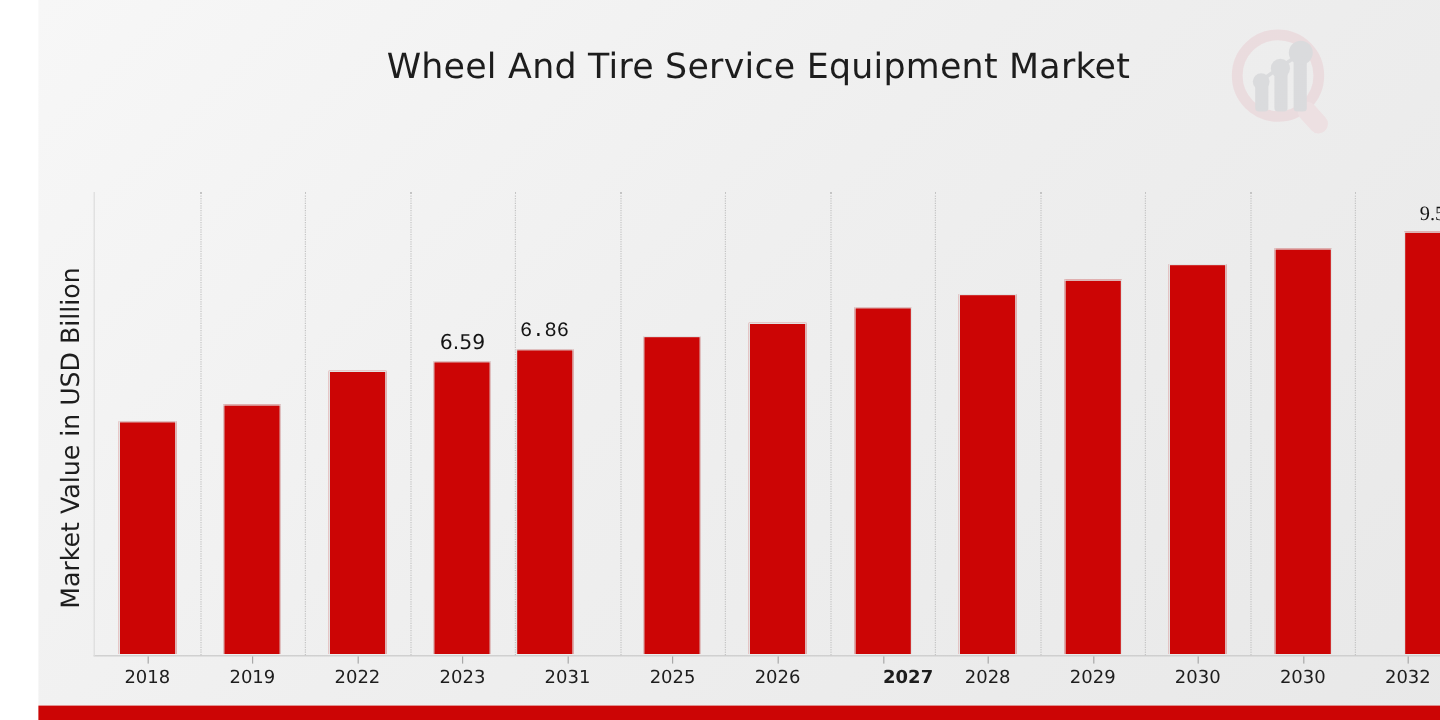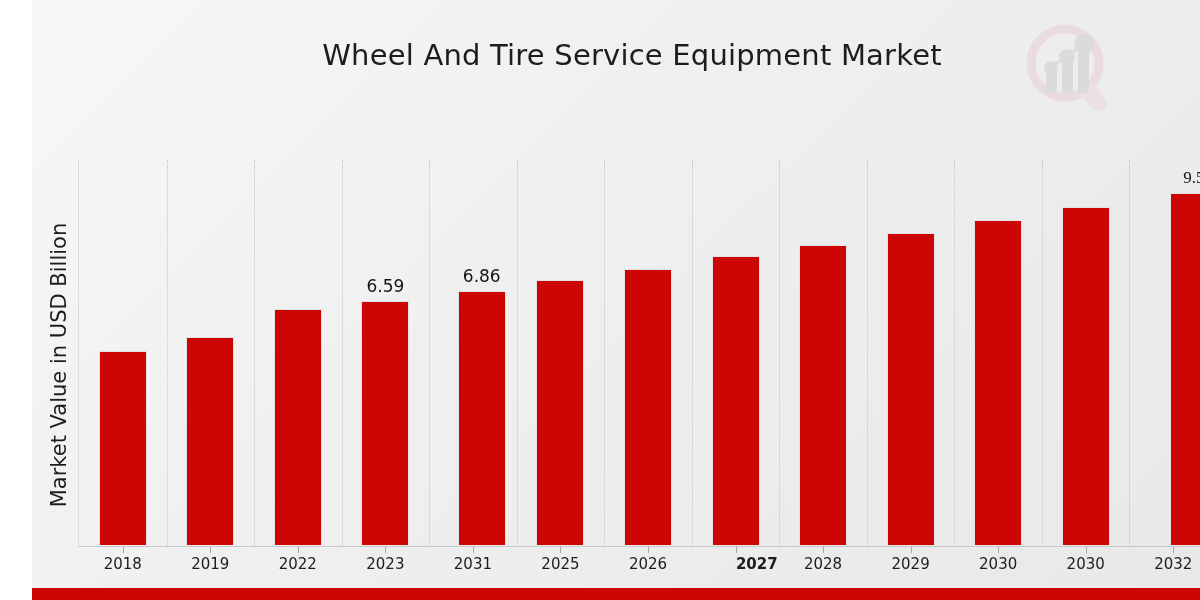--- a/index.html
+++ b/index.html
@@ -189,21 +189,21 @@
         <div class="bar" title="2022: 6.36" style="height: 235px; left: 19.7692px; background: rgb(204, 5, 5);"></div>
       </div>
       <div class="tick-mark" style="left: 218.846px;"></div>
       <div class="tick-label" style="left: 175.077px; width: 87.5385px;">2022</div>
       <div class="bar-slot" style="left: 262.615px; width: 87.5385px;">
         <div class="bar" title="2023: 6.59" style="height: 243px; left: 19.7692px; background: rgb(204, 5, 5);"></div>
         <div class="bar-label" style="bottom: 249px; width: 87.5385px;">6.59</div>
       </div>
       <div class="tick-mark" style="left: 306.385px;"></div>
       <div class="tick-label" style="left: 262.615px; width: 87.5385px;">2023</div>
-      <div class="bar-slot" style="left: 359px; width: 87.5385px;">
+      <div class="bar-slot" style="left: 331px; width: 87.5385px; font-family: Liberation Mono, monospace;">
         <div class="bar" title="2024: 6.86" style="height: 253px; left: 19.7692px; background: rgb(204, 5, 5);"></div>
         <div class="bar-label" style="bottom: 259px; width: 87.5385px;">6.86</div>
       </div>
       <div class="tick-mark" style="left: 393.923px;"></div>
       <div class="tick-label" style="left: 350.154px; width: 87.5385px;">2031</div>
       <div class="bar-slot" style="left: 437.692px; width: 87.5385px;">
         <div class="bar" title="2025: 7.15" style="height: 264px; left: 19.7692px; background: rgb(204, 5, 5);"></div>
       </div>
       <div class="tick-mark" style="left: 481.462px;"></div>
       <div class="tick-label" style="left: 437.692px; width: 87.5385px;">2025</div>

